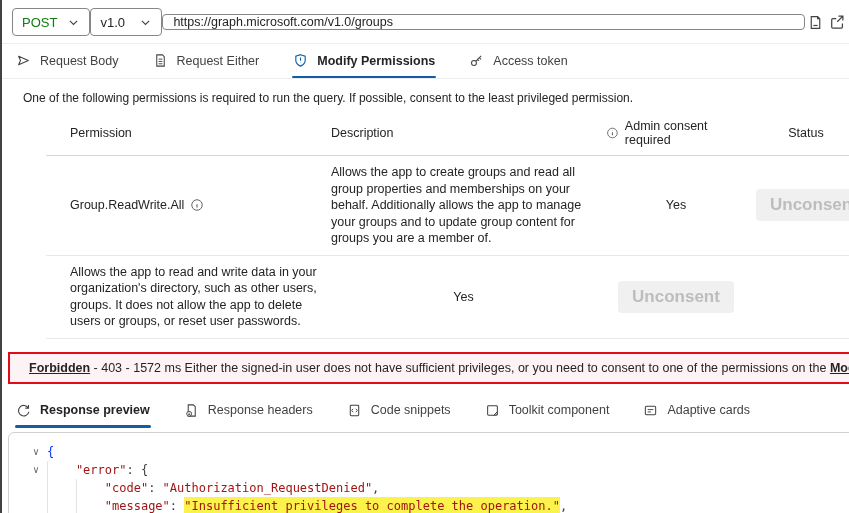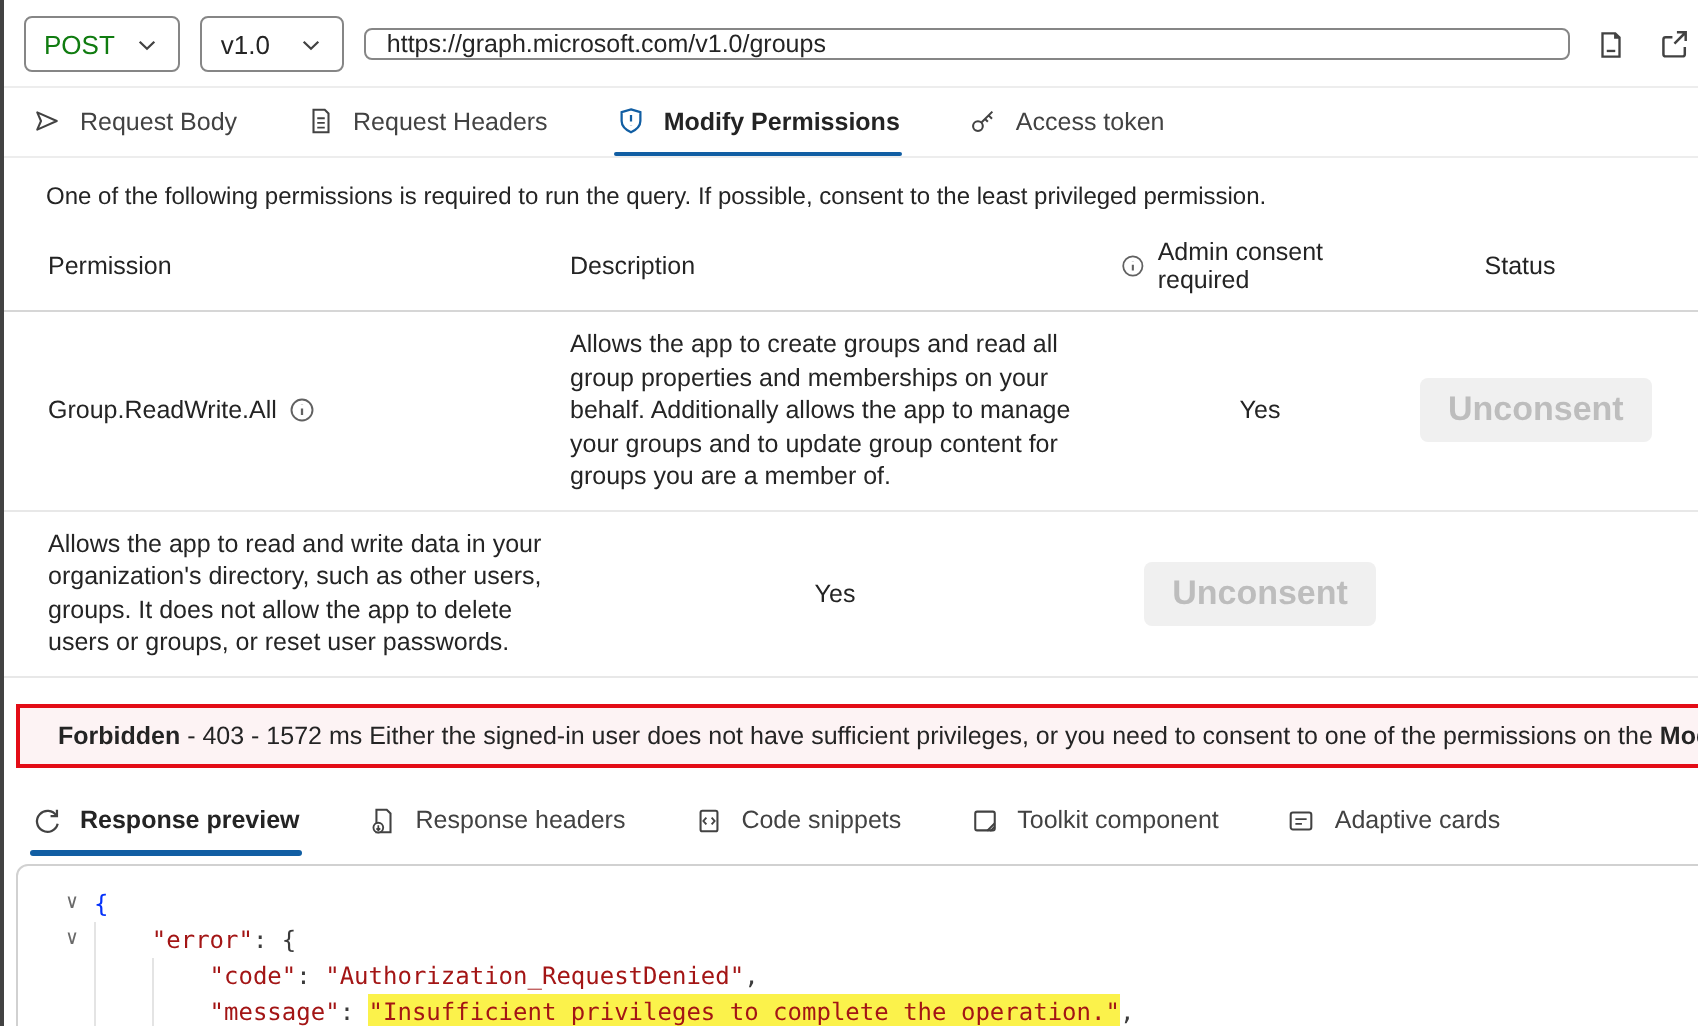--- a/index.html
+++ b/index.html
@@ -1,58 +1,58 @@
 <!DOCTYPE html>
 <html style="--accent: #115ea3; --method: #107c10; --error_border: #e30c16; --error_bg: #fdf3f4; --error_icon: #b10e1c; --code_string: #a31515; --highlight: #fbf24b; --disabled_bg: #f0f0f0; --disabled_text: #bdbdbd;"><head>
 <meta charset="utf-8">
 <style>
   html,body{margin:0;padding:0;width:849px;height:513px;overflow:hidden;background:#fff;
     font-family:"Liberation Sans",sans-serif;color:#242424;}
   *{box-sizing:border-box;}
   .pane-divider{position:fixed;left:0;top:0;width:2px;height:513px;background:#424242;z-index:9;}
 
   
-  .reqbar{display:flex;align-items:center;gap:10px;padding:8px 1px 7px 12px;border-bottom:1px solid #ededed;}
+  .reqbar{display:flex;align-items:center;padding:8px 1px 7px 12px;border-bottom:1px solid #ededed;}
   .sel{display:flex;align-items:center;justify-content:space-between;gap:10px;height:28px;min-width:72px;
     padding:0 9px;border:1px solid #868686;border-radius:4px;background:#fff;cursor:pointer;font-size:13px;}
   .method{color:var(--method,#107c10);}
   .url{flex:1;height:16px;border:1px solid #868686;border-radius:4px;padding:0 10px;font-size:12.5px;
     color:#242424;font-family:"Liberation Sans",sans-serif;outline:none;}
   .icon-btn{background:none;border:none;padding:2px;margin:0;cursor:pointer;display:flex;align-items:center;}
   svg{display:block;}
 
   
   .tabs{display:flex;align-items:stretch;gap:30px;padding:0 14px;border-bottom:1px solid #ededed;}
   .tabs.resp{border-bottom:none;margin-top:10px;}
   .tab{position:relative;display:flex;align-items:center;gap:9px;padding:9px 2px 10px;font-size:12.5px;
     color:#424242;cursor:pointer;white-space:nowrap;}
   .tab.active{font-weight:bold;color:#242424;}
   .tab.active::after{content:"";position:absolute;left:1px;right:1px;bottom:0;height:2.5px;
     background:var(--accent,#115ea3);border-radius:2px;}
 
   
   .perm-intro{padding:12px 10px 0 23px;font-size:12px;color:#242424;}
-  .ptable{margin-top:6px;}
+  .ptable{margin-top:6px;margin-left:46px;}
   .prow{display:grid;grid-template-columns:261px 275px 150px 110px;align-items:center;padding-left:24px;
     border-bottom:1px solid #e8e8e8;font-size:12.5px;}
   .prow.phead{border-bottom:1px solid #d6d6d6;min-height:28px;color:#242424;}
   .pcell{padding:8px 10px 8px 0;}
   .c-admin{text-align:center;}
   .c-status{text-align:center;}
   .hd-admin{display:flex;align-items:center;justify-content:center;gap:6px;}
   .pname{display:flex;align-items:flex-end;gap:6px;}
   .pdesc{line-height:1.32;color:#242424;}
   .unconsent{background:var(--disabled_bg,#f0f0f0);color:var(--disabled_text,#bdbdbd);border:none;
     border-radius:4px;padding:6px 14px;font-size:17px;font-weight:bold;font-family:"Liberation Sans",sans-serif;cursor:default;}
 
   
   .banner{display:flex;align-items:center;gap:9px;margin:13px 0 0 8px;width:852px;
     border:2px solid var(--error_border,#e30c16);background:var(--error_bg,#fdf3f4);
     padding:6px 10px;font-size:12.5px;white-space:nowrap;overflow:hidden;}
-  .banner b{font-weight:bold;}
+  .banner b{font-weight:bold;text-decoration:underline;}
 
   
   .editor{margin:4px 0 0 8px;width:852px;height:400px;border:1px solid #d1d1d1;border-radius:6px;
     padding-top:10px;background:#fff;overflow:hidden;}
   .cl{display:flex;height:18px;line-height:18px;font-family:"DejaVu Sans Mono","Liberation Mono",monospace;
     font-size:12px;white-space:pre;}
   .gut{flex:none;width:38px;text-align:right;padding-right:8px;color:#6a6a6a;font-size:10px;cursor:pointer;}
   .ig{flex:none;display:inline-block;width:4ch;border-left:1px solid #e4e4e4;height:18px;}
   .tk-s{color:var(--code_string,#a31515);}
   .tk-p{color:#3b3b3b;}
@@ -97,21 +97,21 @@
     <svg width="15" height="15" viewBox="0 0 16 16">
         <path d="M2.8 3.4 L13.2 8 L2.8 12.6 L4.8 8 Z" fill="none" stroke="#424242" stroke-width="1.1" stroke-linejoin="round"></path>
       </svg>
     <span>Request Body</span>
   </div>
   <div class="tab">
     <svg width="15" height="15" viewBox="0 0 16 16">
         <path d="M4 2 h6 l2 2 v10 H4 Z" fill="none" stroke="#424242" stroke-width="1.1"></path>
         <path d="M6 6.5 h4 M6 9 h4 M6 11.5 h4" stroke="#424242" stroke-width="1"></path>
       </svg>
-    <span>Request Headers</span>
+    <span>Request Either</span>
   </div>
   <div class="tab active">
     <svg width="15" height="15" viewBox="0 0 16 16">
         <path d="M8 1.8 L13 3.3 V8 c0 3 -2.2 4.7 -5 6 C5.2 12.7 3 11 3 8 V3.3 Z" fill="none" stroke="#115ea3" stroke-width="1.2"></path>
         <path d="M8 4.8 v3.4 M8 10.2 v.2" stroke="#115ea3" stroke-width="1.2"></path>
       </svg>
     <span>Modify Permissions</span>
   </div>
   <div class="tab">
     <svg width="15" height="15" viewBox="0 0 16 16">

